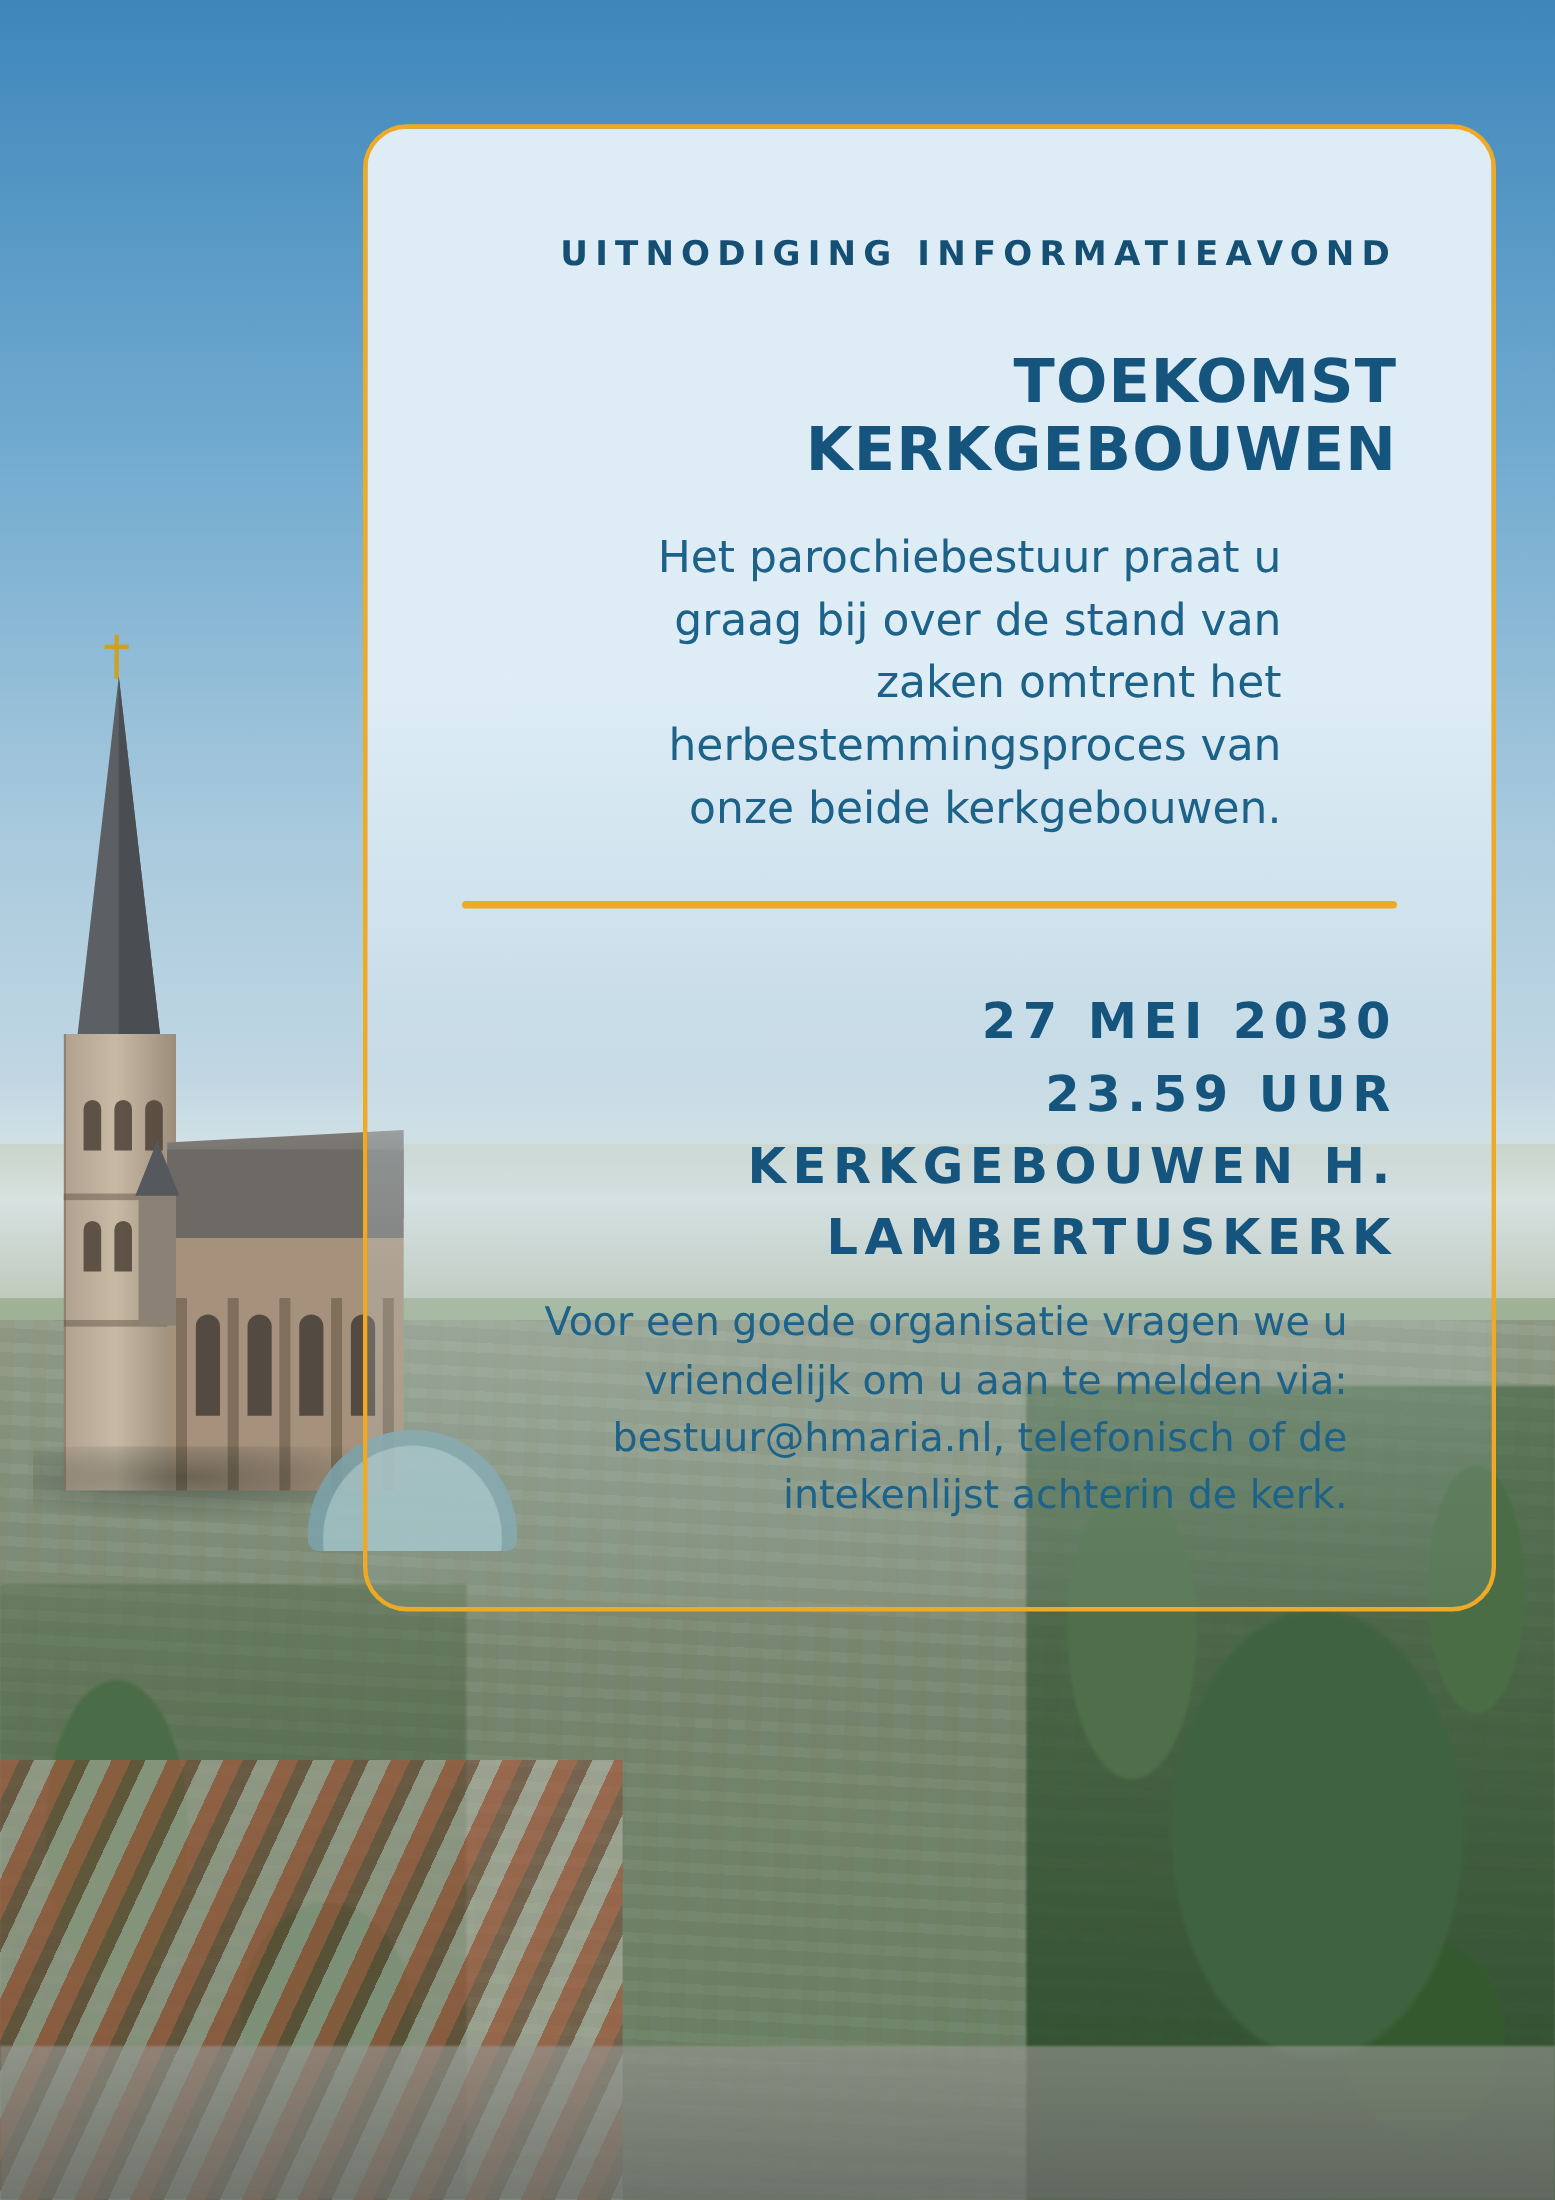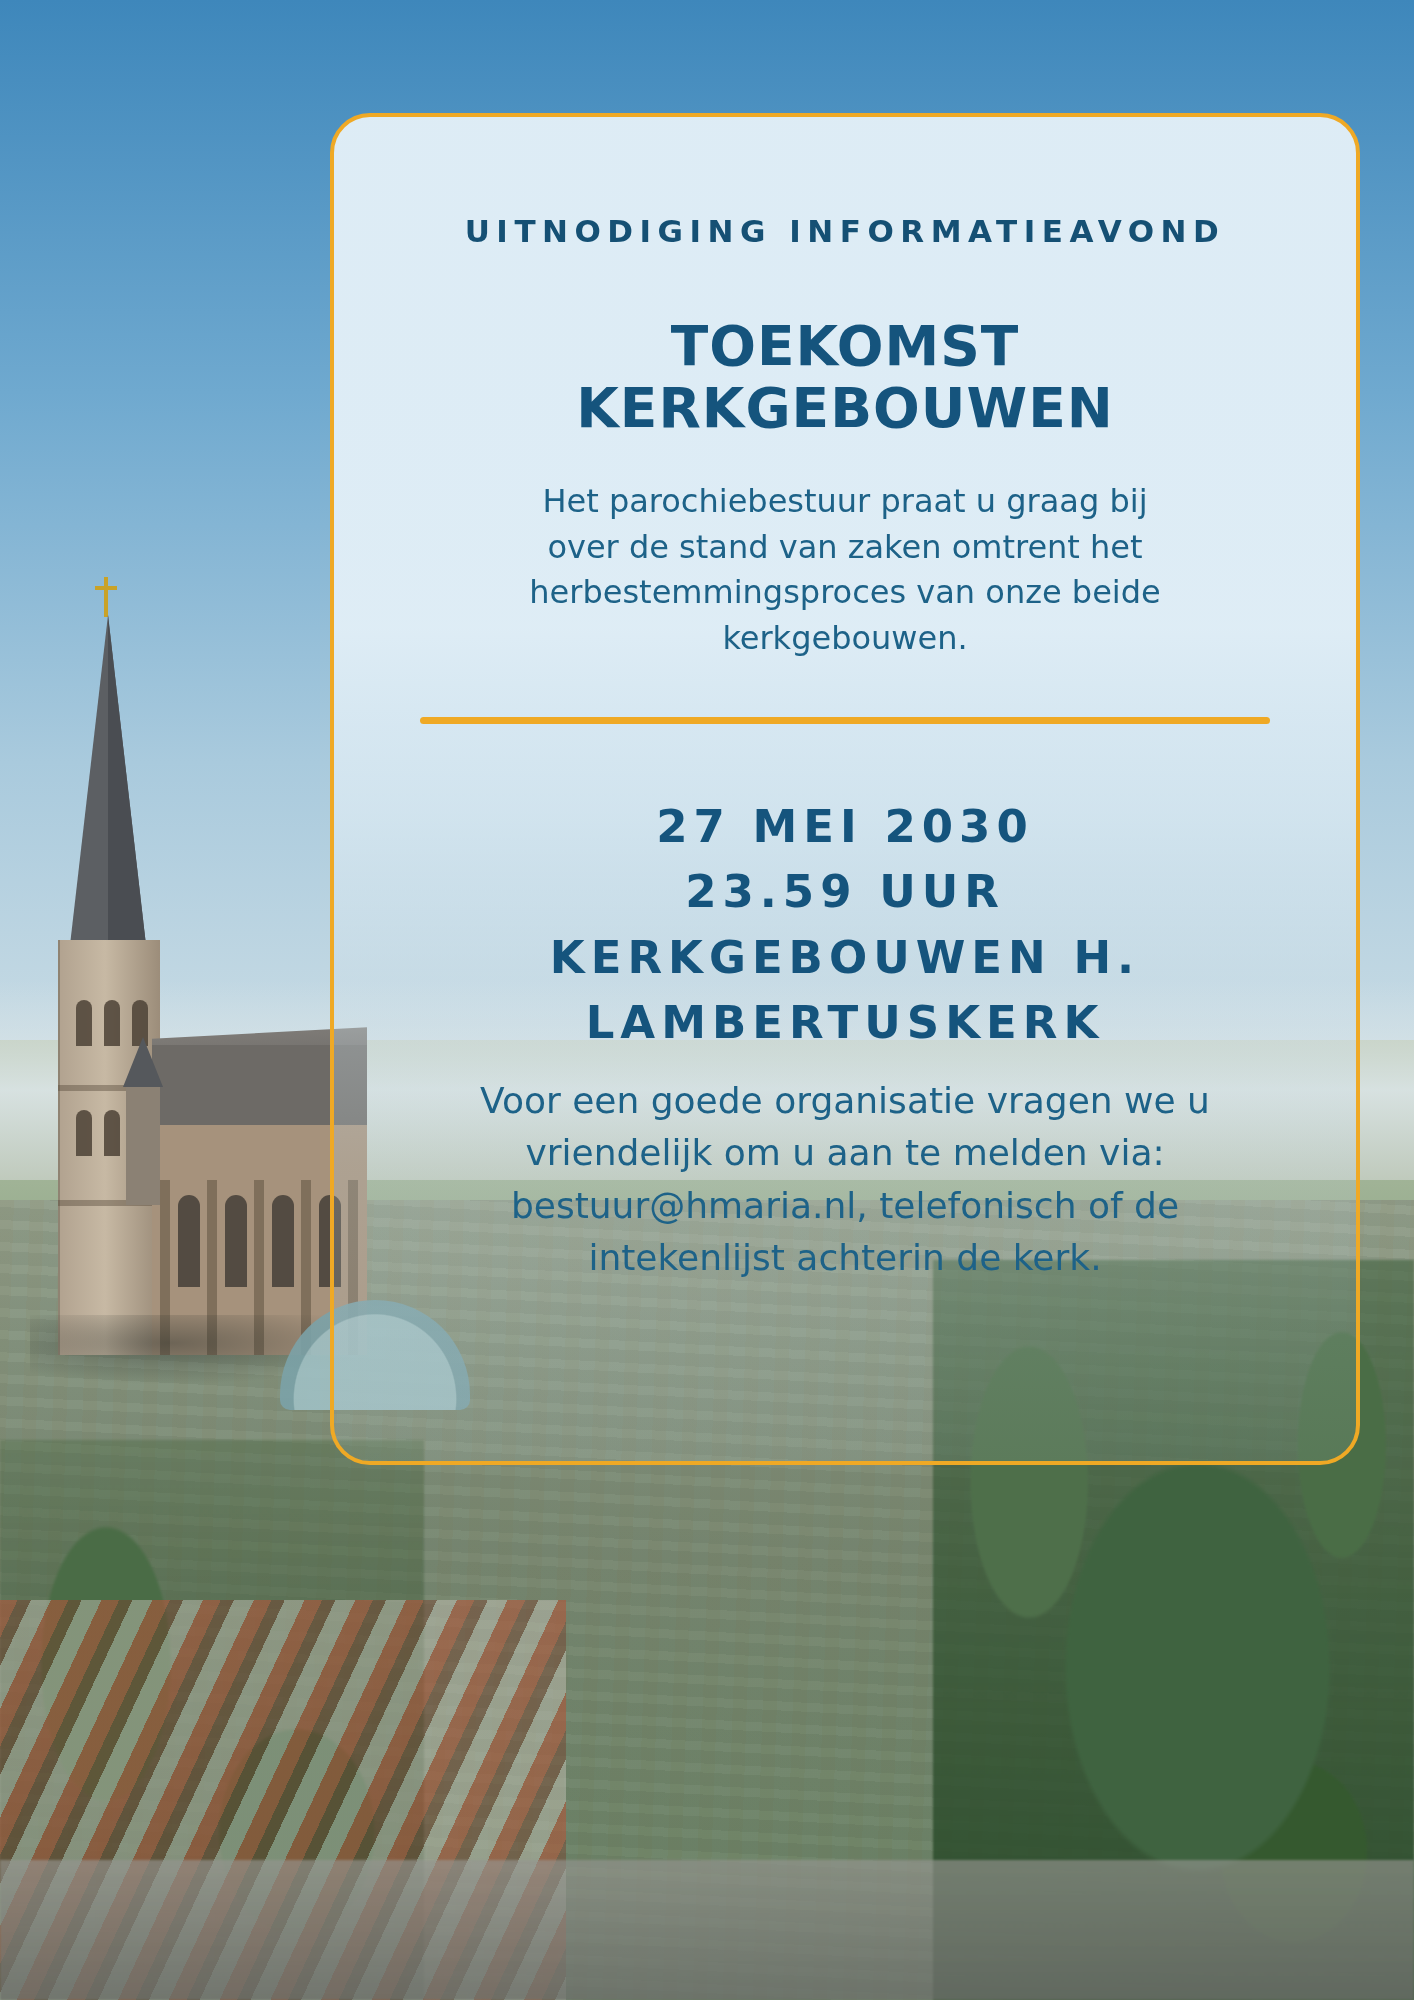--- a/index.html
+++ b/index.html
@@ -146,34 +146,34 @@
     border-radius:40px;
     background:linear-gradient(180deg,
       rgba(226,239,247,.97) 0%,
       rgba(226,239,247,.95) 38%,
       rgba(222,236,244,.72) 52%,
       rgba(210,226,234,.40) 64%,
       rgba(200,216,222,.22) 78%,
       rgba(195,210,214,.12) 100%);
     overflow:hidden;
   }
-  .card-inner { padding:96px 86px 0 86px; text-align:center; }
+  .card-inner { padding:96px 86px 0 86px; text-align:right; }
 
   .eyebrow {
     color:#155074; font-weight:700; font-size:31px; letter-spacing:6.5px;
     line-height:1.2;
   }
   .title {
     margin-top:66px;
     color:#15547d; font-weight:700; font-size:55px; line-height:1.12;
     letter-spacing:1px;
   }
   .intro {
     margin:40px auto 0 auto; width:640px;
-    color:#1d6288; font-size:32px; line-height:1.42; font-weight:400;
+    color:#1d6288; font-size:40px; line-height:1.42; font-weight:400;
   }
   .rule {
     margin:56px auto 0 auto; width:100%; height:7px; background:#efa925; border-radius:4px;
   }
   .when {
     margin-top:70px; color:#15547d; font-weight:700; font-size:45px;
     letter-spacing:6px; line-height:1.45;
   }
   .rsvp {
     margin:20px auto 0 auto; width:760px;

